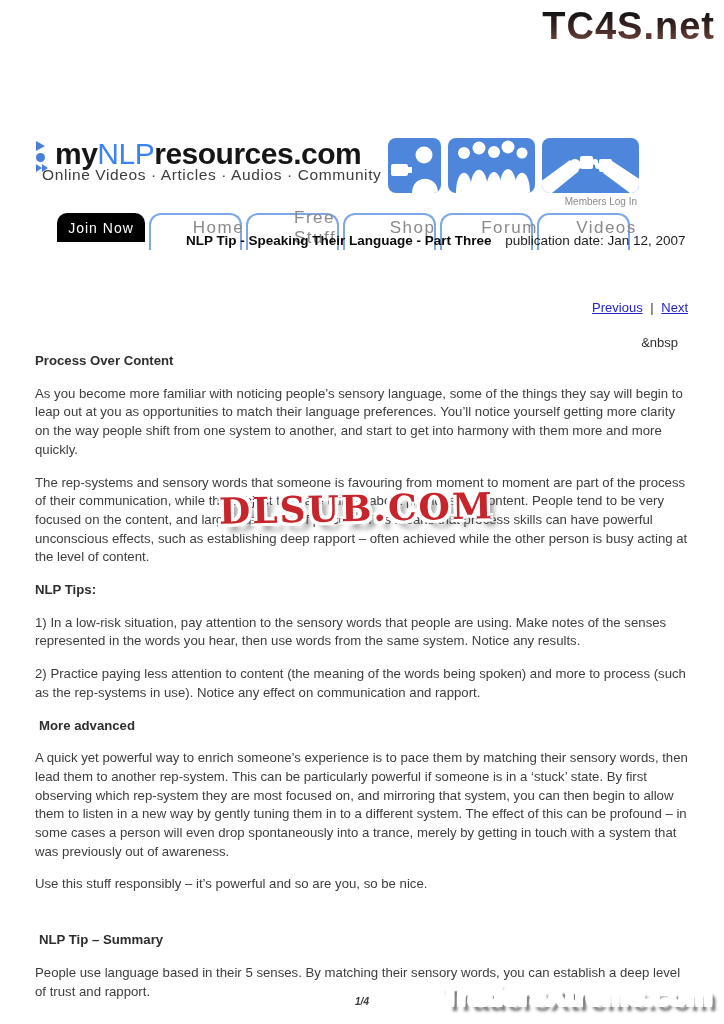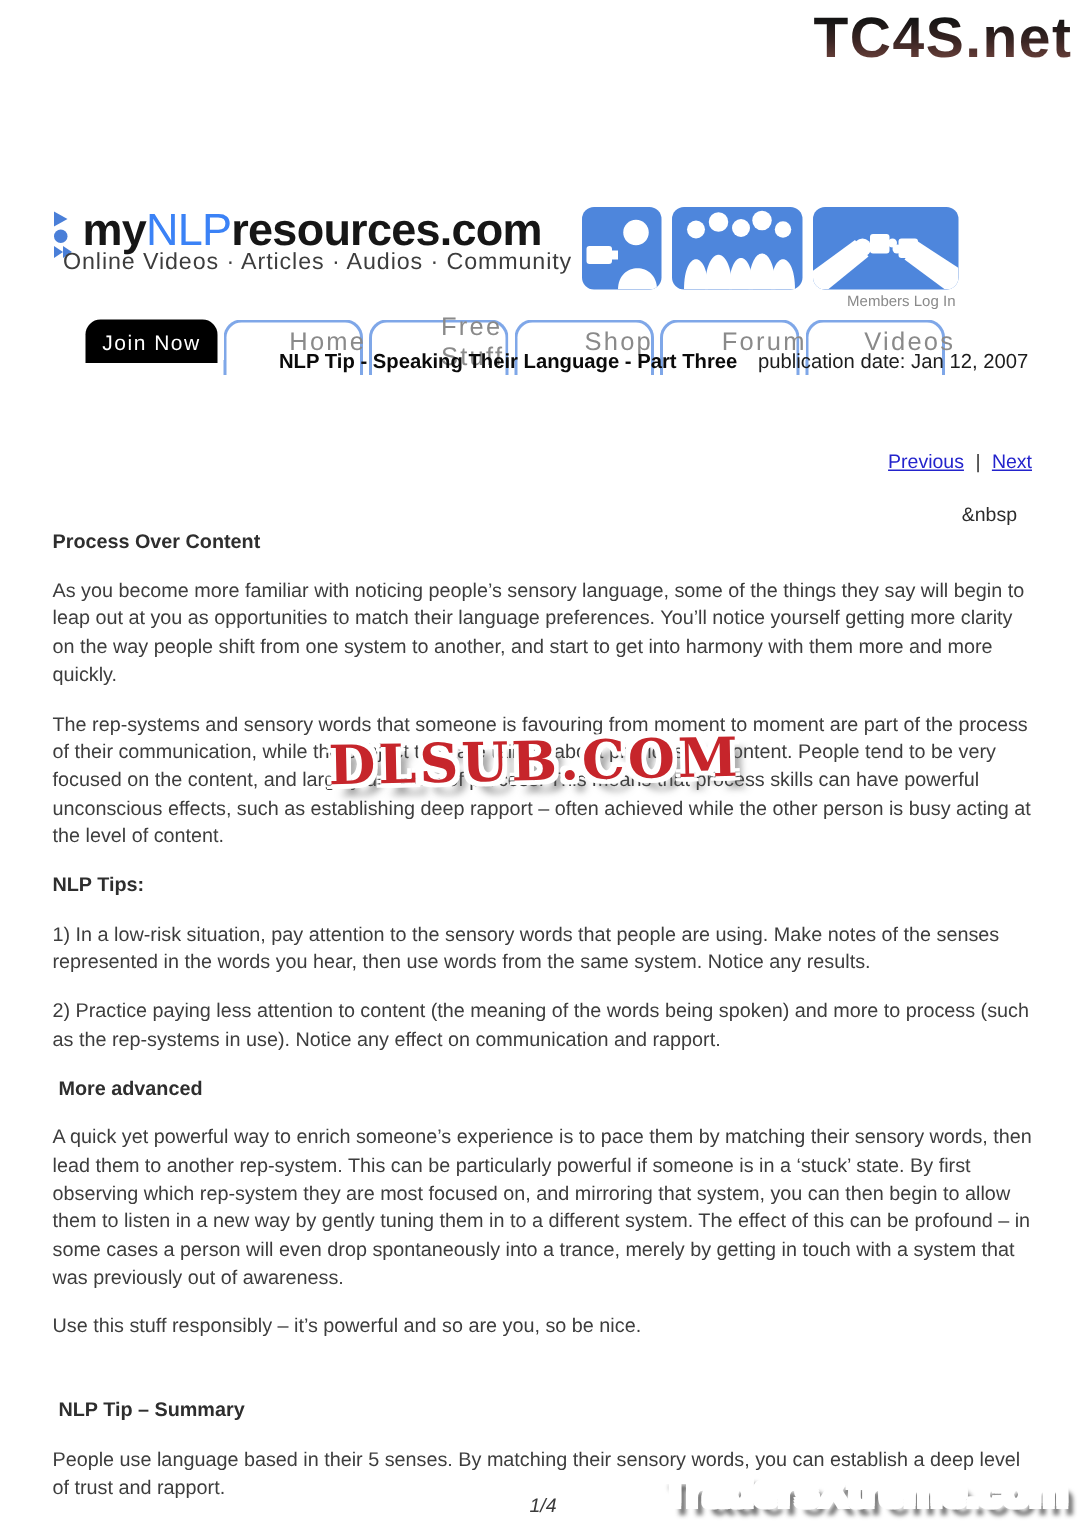--- a/index.html
+++ b/index.html
@@ -76,21 +76,21 @@
   .pager a{color:#2323cc;text-decoration:underline;cursor:pointer;}
   .pager .sep{color:#333;margin:0 4px;text-decoration:none;}
   .pager .nbsp{color:#2c2c2c;padding-right:10px;margin-top:19px;}
   
   .article{position:absolute;top:352px;left:35px;width:654px;font-size:13.2px;line-height:18.7px;color:#3d3d3d;}
   .blk{margin:0 0 14px 0;}
   .blk-h{font-weight:700;color:#2e2e2e;}
   .indent{padding-left:4px;}
   .mt-lg{margin-top:37px;}
   
-  .page-num{position:absolute;top:996px;left:340px;width:44px;text-align:center;font-size:13px;font-style:italic;color:#3a3a3a;}
+  .page-num{position:absolute;top:996px;left:340px;width:44px;text-align:center;font-size:10px;font-style:italic;color:#3a3a3a;font-weight:bold;}
 </style>
 </head>
 <body>
 
 <div class="wm-top">TC4S.net</div>
 
 <div class="logo-row">
   <span class="logo-icon">
     <span class="icon-play"></span>
     <span class="icon-dot"></span>

